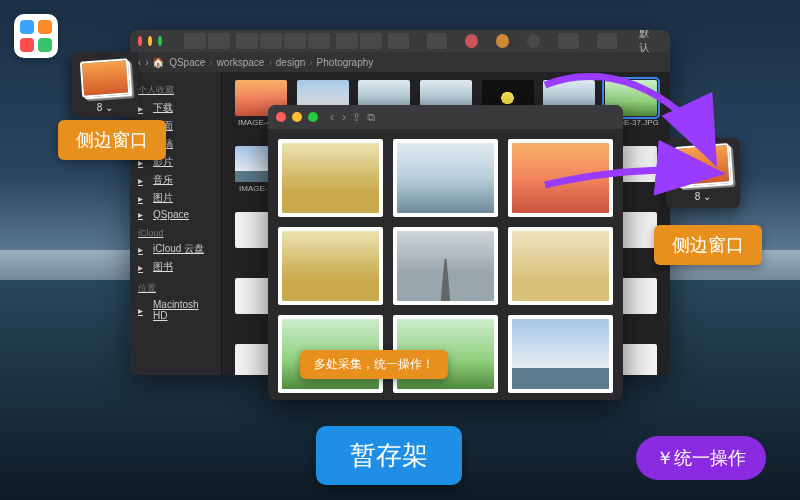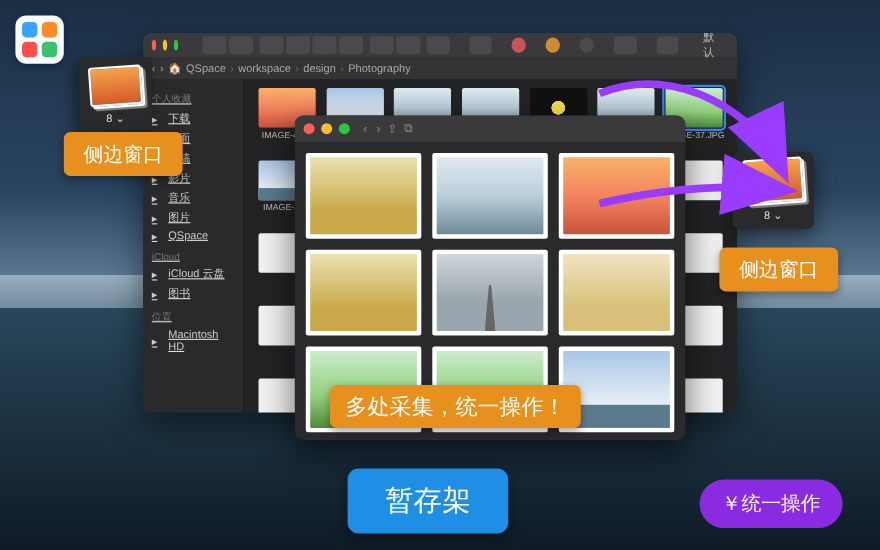--- a/index.html
+++ b/index.html
@@ -49,21 +49,21 @@
   .b-bar{height:24px;background:#3a3a3c;display:flex;align-items:center;padding:0 8px;gap:6px;}
   .b-nav{display:flex;gap:8px;margin-left:6px;}
   .b-nav span{color:#888;font-size:12px;}
   .b-addr{flex:1;margin:0 8px;height:16px;background:#2a2a2c;border-radius:4px;display:flex;align-items:center;justify-content:center;font-size:9px;color:#9a9;gap:4px;}
   .lock{width:8px;height:8px;display:inline-block;}
   .b-grid{padding:10px;display:grid;grid-template-columns:repeat(3,1fr);grid-auto-rows:78px;gap:10px;}
   .b-cell{background:#fff;padding:4px;border-radius:2px;box-sizing:border-box;}
   .b-cell .img{width:100%;height:100%;border-radius:1px;}
   
   .callout{position:absolute;background:#e8901d;color:#fff;font-size:18px;padding:8px 18px;border-radius:6px;box-shadow:0 3px 8px rgba(0,0,0,.35);z-index:8;white-space:nowrap;}
-  .callout.sm{font-size:20px;padding:6px 14px;}
+  .callout.sm{font-size:12px;padding:6px 14px;}
   .bigbtn{position:absolute;left:316px;top:426px;background:#1f8fe6;color:#fff;font-size:26px;padding:12px 34px;border-radius:10px;box-shadow:0 4px 12px rgba(0,0,0,.4);z-index:8;}
   .paid{position:absolute;right:34px;top:436px;background:#8a2be2;color:#fff;font-size:18px;padding:10px 20px;border-radius:22px;z-index:8;}
   
   svg.arrow{position:absolute;z-index:7;overflow:visible;}
   
   .sel .pic{outline:2px solid #3b82f6;outline-offset:1px;}
   
   .sunset{background:linear-gradient(#f7b267 0%,#f4845f 50%,#c9533b 100%);}
   .sky{background:linear-gradient(#a7c7e7,#e8eef5 70%);position:relative;}
   .sky::after{content:"";position:absolute;bottom:0;left:0;right:0;height:30%;background:#5b7a8b;}

